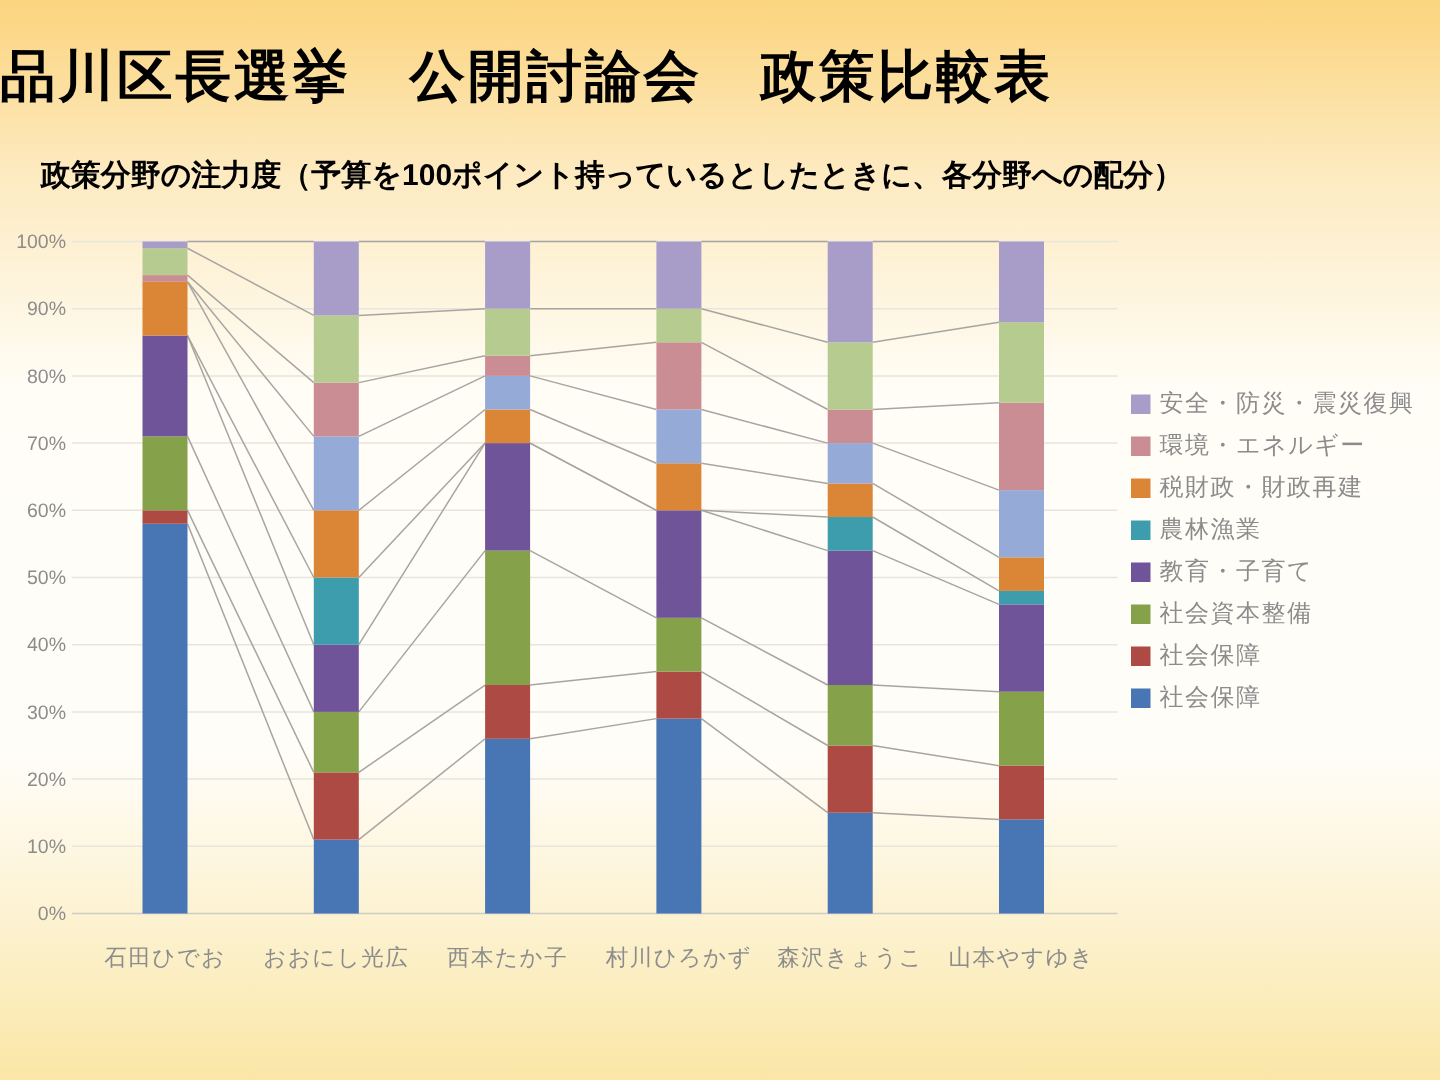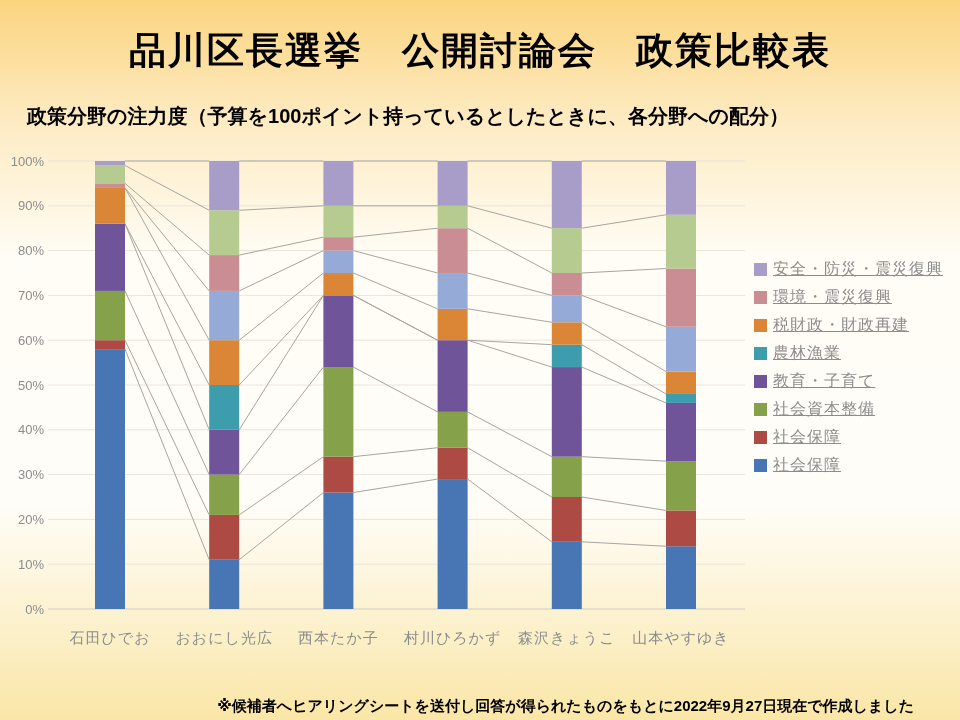--- a/index.html
+++ b/index.html
@@ -15,21 +15,21 @@
     background:linear-gradient(180deg,
       #fbd47e 0%,
       #fdeac0 16%,
       #fffdf6 36%,
       #fffdf8 70%,
       #fcf0c9 88%,
       #fae6a6 100%);
   }
   .title{
     position:absolute;left:0;top:26px;width:960px;
-    text-align:center;
+    text-align:left;
     font-size:37px;font-weight:bold;color:#000;
     letter-spacing:2px;
     white-space:nowrap;
   }
   .subtitle{
     position:absolute;left:0;top:103px;width:816px;
     text-align:center;
     font-size:20px;font-weight:bold;color:#000;
     white-space:nowrap;
   }
@@ -45,21 +45,20 @@
     height:17px;margin-bottom:11px;
     white-space:nowrap;
   }
   .legend-swatch{
     width:13px;height:13px;flex:0 0 13px;
     margin-right:6px;
   }
   .legend-label{
     font-size:16px;color:#8c8c8c;
     letter-spacing:1px;
-    text-decoration:underline;
   }
   .footnote{
     position:absolute;right:46px;bottom:4px;
     font-size:15px;font-weight:bold;color:#000;
     white-space:nowrap;
   }
 </style>
 </head>
 <body>
 
@@ -204,21 +203,21 @@
       <text x="681" y="503" text-anchor="middle" font-size="15" fill="#8C8C8C" letter-spacing="1">山本やすゆき</text>
     </svg>
 
   <div class="legend">
       <div class="legend-item">
         <span class="legend-swatch" style="background: rgb(168, 157, 201);"></span>
         <span class="legend-label">安全・防災・震災復興</span>
       </div>
       <div class="legend-item">
         <span class="legend-swatch" style="background: rgb(202, 141, 148);"></span>
-        <span class="legend-label">環境・震災復興</span>
+        <span class="legend-label">環境・エネルギー</span>
       </div>
       <div class="legend-item">
         <span class="legend-swatch" style="background: rgb(219, 133, 54);"></span>
         <span class="legend-label">税財政・財政再建</span>
       </div>
       <div class="legend-item">
         <span class="legend-swatch" style="background: rgb(62, 157, 173);"></span>
         <span class="legend-label">農林漁業</span>
       </div>
       <div class="legend-item">
@@ -232,14 +231,13 @@
       <div class="legend-item">
         <span class="legend-swatch" style="background: rgb(174, 74, 68);"></span>
         <span class="legend-label">社会保障</span>
       </div>
       <div class="legend-item">
         <span class="legend-swatch" style="background: rgb(72, 117, 180);"></span>
         <span class="legend-label">社会保障</span>
       </div>
     </div>
 
-  <div class="footnote">※候補者へヒアリングシートを送付し回答が得られたものをもとに2022年9月27日現在で作成しました</div>
 </div>
 
 </body></html>

